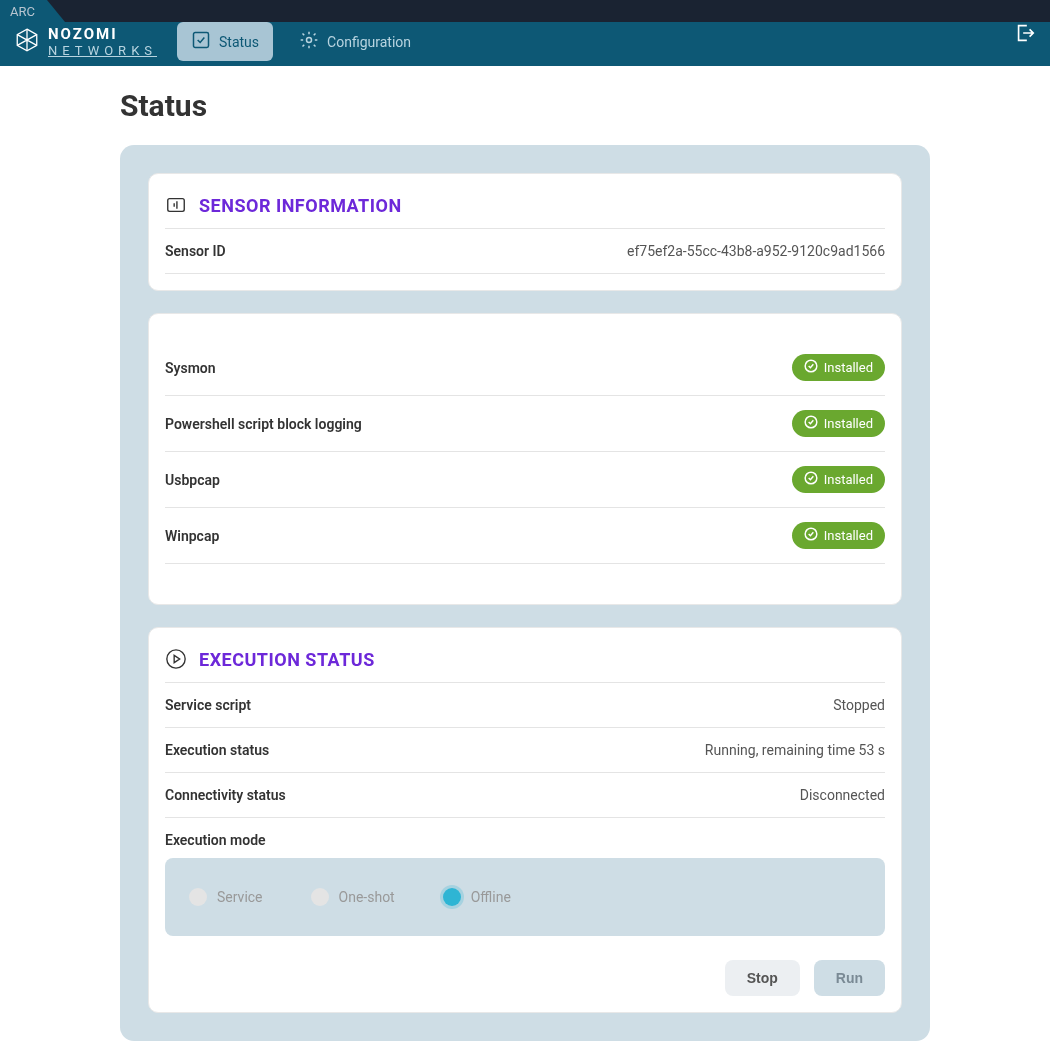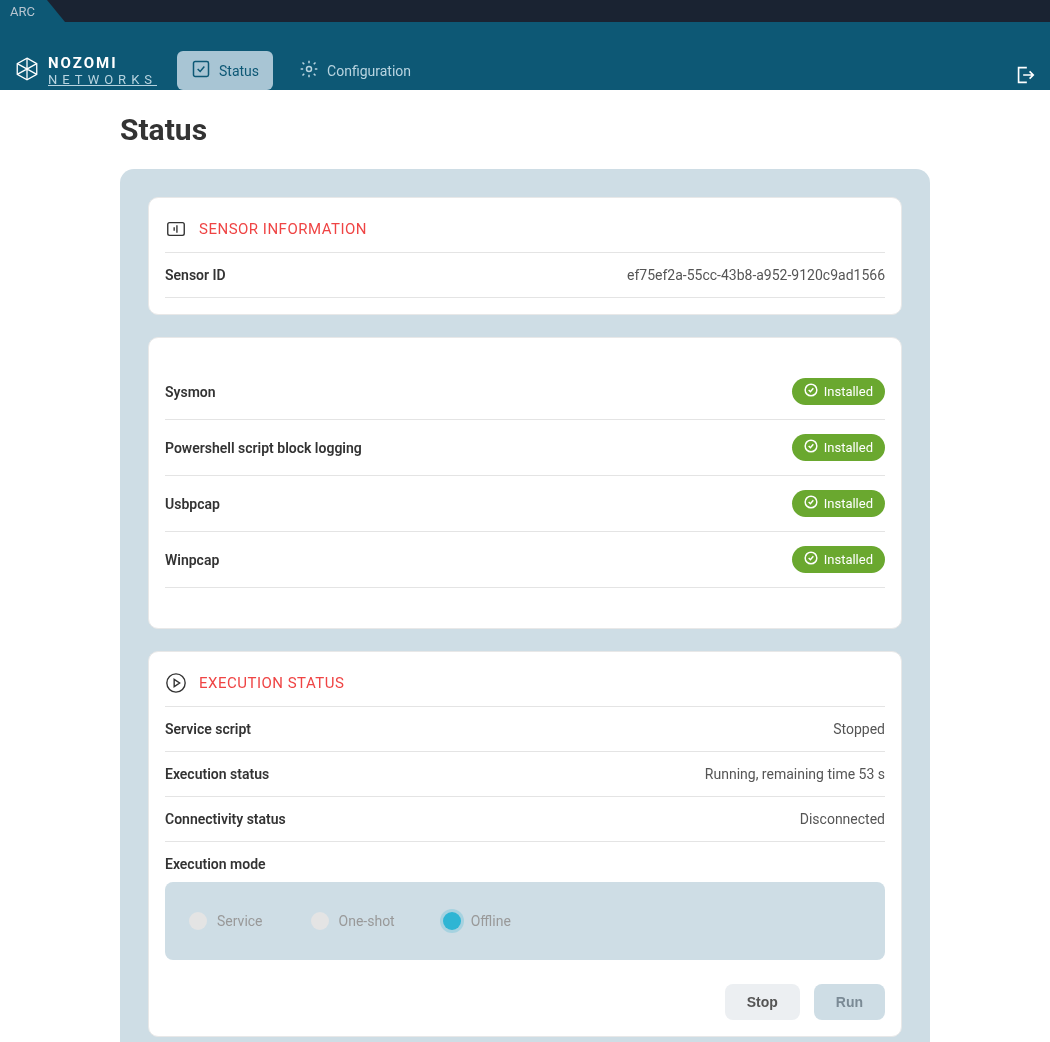--- a/index.html
+++ b/index.html
@@ -27,23 +27,23 @@
     .top-tab::after {
       content: '';
       position: absolute;
       right: -18px;
       top: 0;
       border-left: 18px solid #0d5875;
       border-top: 22px solid transparent;
     }
     .nav-bar {
       background: #0d5875;
-      height: 68px;
-      display: flex;
-      align-items: flex-end;
+      height: 44px;
+      display: flex;
+      align-items: flex-start;
       padding: 0 14px;
       justify-content: space-between;
     }
     .nav-left {
       display: flex;
       align-items: center;
       gap: 12px;
     }
     .logo {
       display: flex;
@@ -104,24 +104,24 @@
       border-bottom: 1px solid #e4e4e4;
       margin-bottom: 0;
     }
     .card-header-icon {
       width: 22px;
       height: 22px;
       color: #333;
       flex-shrink: 0;
     }
     .card-header-title {
-      font-size: 15px;
-      font-weight: 400;
+      font-size: 18px;
+      font-weight: 700;
       letter-spacing: 0.5px;
-      color: #ef4444;
+      color: #6d28d9;
     }
     .row {
       display: flex;
       justify-content: space-between;
       align-items: center;
       padding: 14px 0;
       border-bottom: 1px solid #e4e4e4;
       font-size: 14px;
     }
     .row:first-of-type { margin-top: 24px; }

